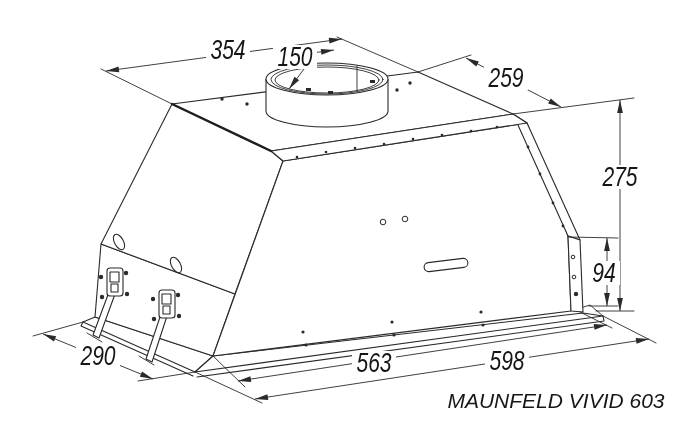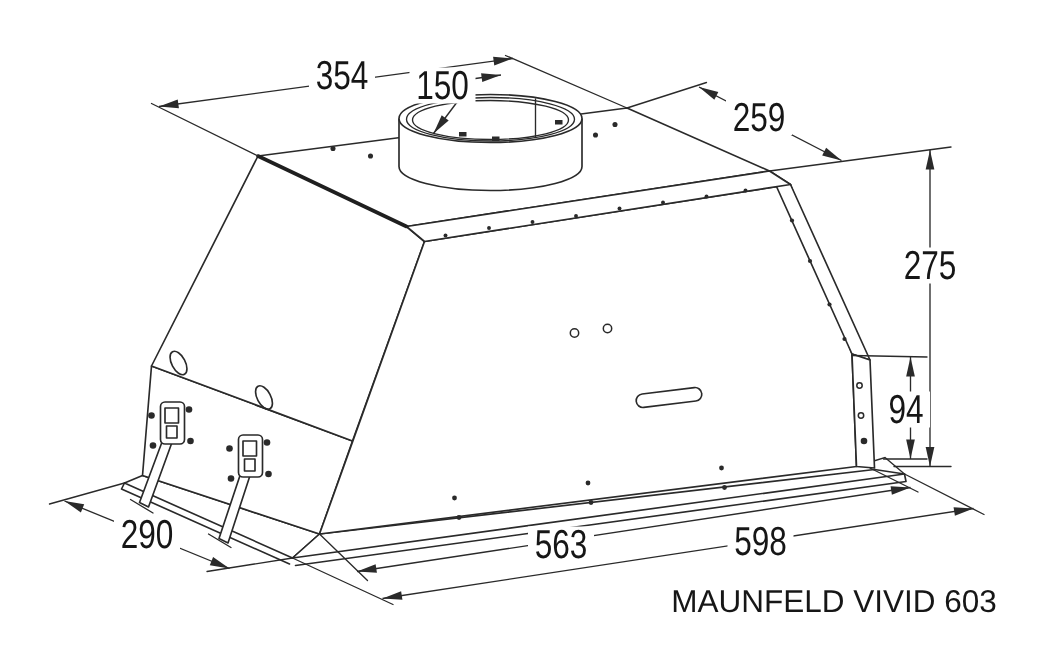--- a/index.html
+++ b/index.html
@@ -1,17 +1,17 @@
 <!DOCTYPE html>
 <html><head>
 <meta charset="utf-8">
 <style>
   html,body{margin:0;padding:0;background:#ffffff;}
   .stage{position:relative;width:700px;height:443px;background:#ffffff;overflow:hidden;
-         font-family:"Liberation Sans", sans-serif;}
+         font-family:"Liberation Sans", sans-serif;font-style:italic;}
   svg{display:block;}
   .edge{fill:none;stroke:#2a2a2a;stroke-width:1.1;stroke-linejoin:round;stroke-linecap:round;}
   .face{fill:#ffffff;stroke:#2a2a2a;stroke-width:1.1;stroke-linejoin:round;}
   .thick{fill:none;stroke:#1f1f1f;stroke-width:2.4;stroke-linecap:round;}
   .thin{fill:none;stroke:#2a2a2a;stroke-width:0.9;stroke-linecap:round;}
   .dim{fill:none;stroke:#2a2a2a;stroke-width:0.9;}
   .dot{fill:#2a2a2a;stroke:none;}
   .ring{fill:#ffffff;stroke:#2a2a2a;stroke-width:1;}
   .labelbox{fill:#ffffff;stroke:none;}
   .dimtext{font-family:"Liberation Sans", sans-serif;font-size:27px;fill:#161616;text-anchor:middle;}

